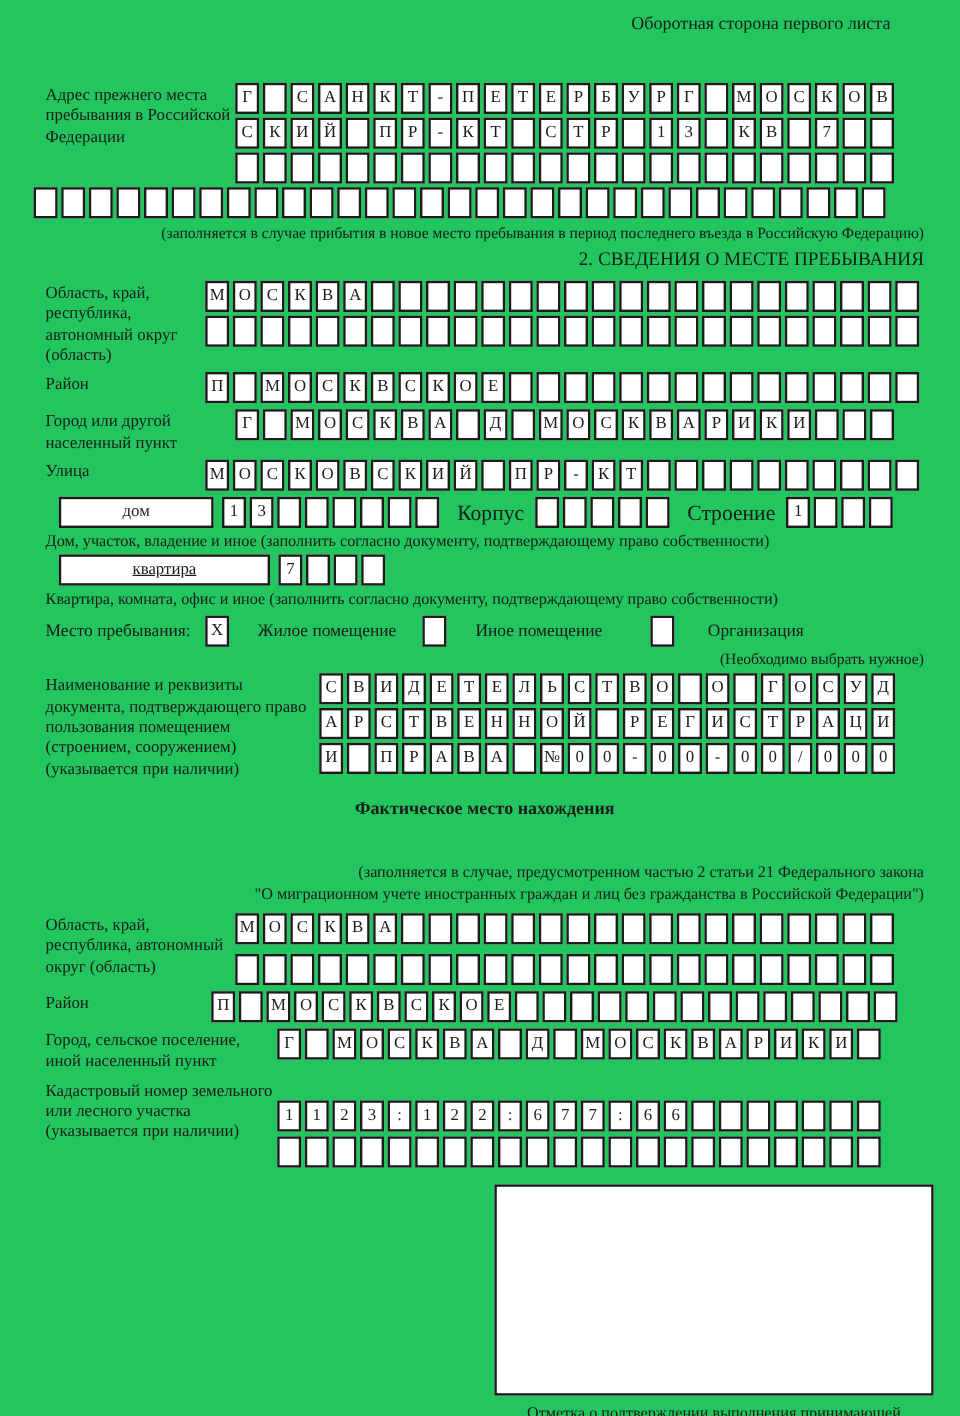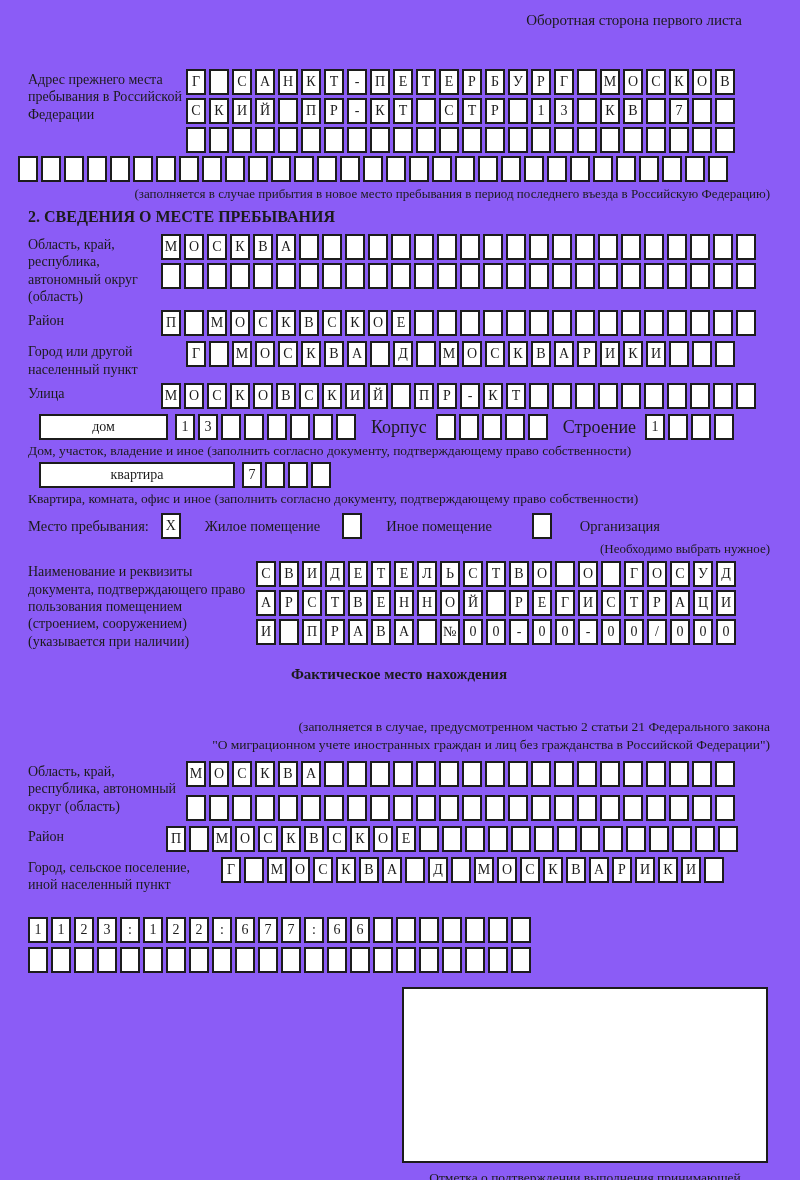--- a/index.html
+++ b/index.html
@@ -1,19 +1,19 @@
 <!DOCTYPE html>
 <html><head>
 <meta charset="utf-8">
 <style>
   html,body { margin:0; padding:0; background:#ffffff; }
   .page {
     position:relative; width:800px; height:1180px; overflow:hidden;
-    box-sizing:border-box; padding:12px 30px 0 28px;
-    background:#8b5cf6; color:#1b1b1b;
+    box-sizing:border-box; padding:12px 30px 0 38px;
+    background:#22c55e; color:#1b1b1b;
     font-family:"Liberation Serif","DejaVu Serif",serif;
   }
   .back-note { text-align:right; font-size:15px; padding-right:28px; margin-bottom:16px; }
 
   .row { display:flex; gap:3px; }
   .rows { display:flex; flex-direction:column; gap:3px; }
   .cell {
     box-sizing:border-box; flex:0 0 auto;
     width:20px; height:26px; border:2px solid #1c1c1c;
     font-size:14px; line-height:21px; text-align:center; background:#fff;
@@ -27,21 +27,21 @@
   .fg .lbl { font-size:14px; line-height:1.24; padding-top:2px; }
   .prev-block { grid-template-columns:158px 1fr; margin-bottom:3px;margin-top:40px; }
   .s2-field  { grid-template-columns:133px 1fr; margin-bottom:5px; }
   .doc-field { grid-template-columns:228px 1fr; margin-bottom:16px; }
   .s3-oblast { grid-template-columns:158px 1fr; margin-bottom:5px; }
   .s3-rayon  { grid-template-columns:138px 1fr; margin-bottom:5px; }
   .s3-wide   { grid-template-columns:193px 1fr; margin-bottom:5px; }
 
   .full-row { margin-left:-10px; margin-bottom:4px; }
   .note { font-size:13px; text-align:right; margin:2px 0 4px 0; }
-  .sec-title { font-size:16px; font-weight:bold; text-align:left; margin:6px 0 8px 0; }
+  .sec-title { font-size:16px; font-weight:normal; text-align:right; margin:6px 0 8px 0; }
   .sub-title { font-size:15px; font-weight:bold; text-align:center; margin:12px 0 8px 0; }
   .indent25 { padding-left:25px; }
 
   .dom-row { display:flex; align-items:center; margin:2px 0 3px 11px; gap:3px; }
   .inline-lbl { font-size:18px; padding:0 6px 0 12px; }
   .left-note { font-size:13.5px; margin:2px 0 3px 0; text-align:left; }
 
   .mesto-row { display:flex; align-items:center; font-size:14.5px; margin:6px 0 2px 0; }
   .mesto-row .cell { margin:0 0 0 12px; }
   .mesto-row .opt { margin-left:24px; }
@@ -357,21 +357,21 @@
     <div class="row">
         <span class="cell">1</span>
         <span class="cell"></span>
         <span class="cell"></span>
         <span class="cell"></span>
       </div>
   </div>
   <div class="left-note">Дом, участок, владение и иное (заполнить согласно документу, подтверждающему право собственности)</div>
 
   <div class="dom-row">
-    <div class="widebox" style="width:196px;">квартира</div>
+    <div class="widebox" style="width:176px;text-decoration:underline;">квартира</div>
     <div class="row" style="margin-left:4px;">
         <span class="cell">7</span>
         <span class="cell"></span>
         <span class="cell"></span>
         <span class="cell"></span>
       </div>
   </div>
   <div class="left-note">Квартира, комната, офис и иное (заполнить согласно документу, подтверждающему право собственности)</div>
 
   <div class="mesto-row">
@@ -575,20 +575,21 @@
         <span class="cell">А</span>
         <span class="cell">Р</span>
         <span class="cell">И</span>
         <span class="cell">К</span>
         <span class="cell">И</span>
         <span class="cell"></span>
       </div>
   </div>
 
   <div class="fg s3-wide">
+    <div class="lbl">Кадастровый номер земельного или лесного участка (указывается при наличии)</div>
     <div class="rows" style="padding-top:18px; gap:4px;">
       <div class="row">
           <span class="cell">1</span>
           <span class="cell">1</span>
           <span class="cell">2</span>
           <span class="cell">3</span>
           <span class="cell">:</span>
           <span class="cell">1</span>
           <span class="cell">2</span>
           <span class="cell">2</span>

